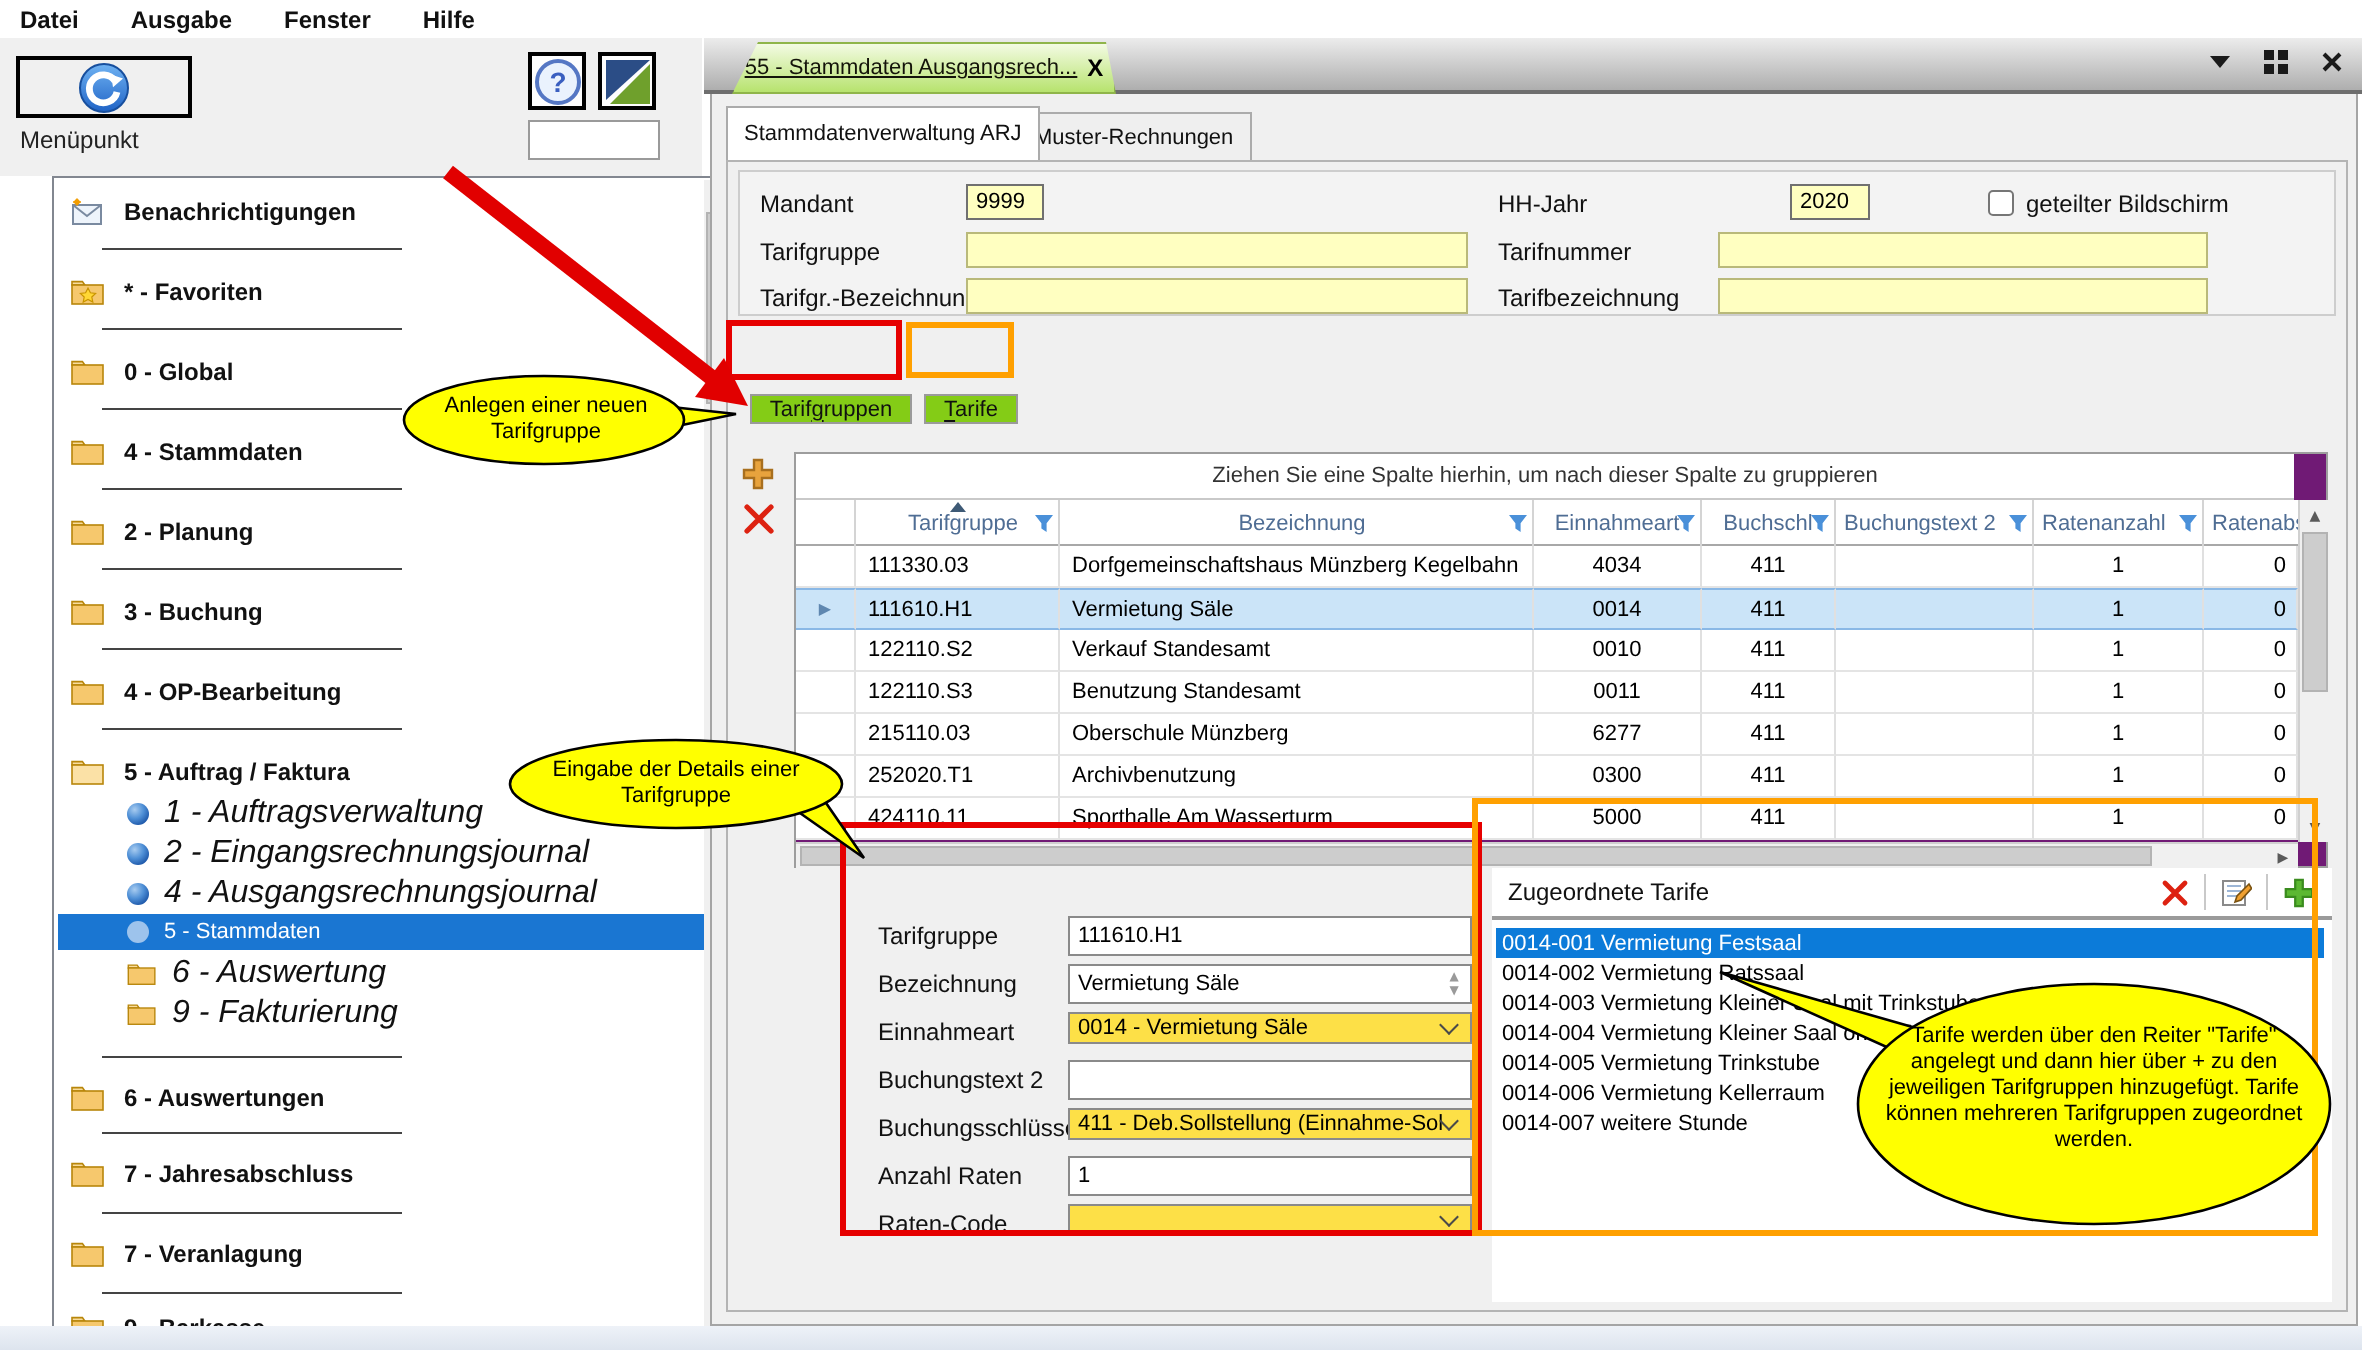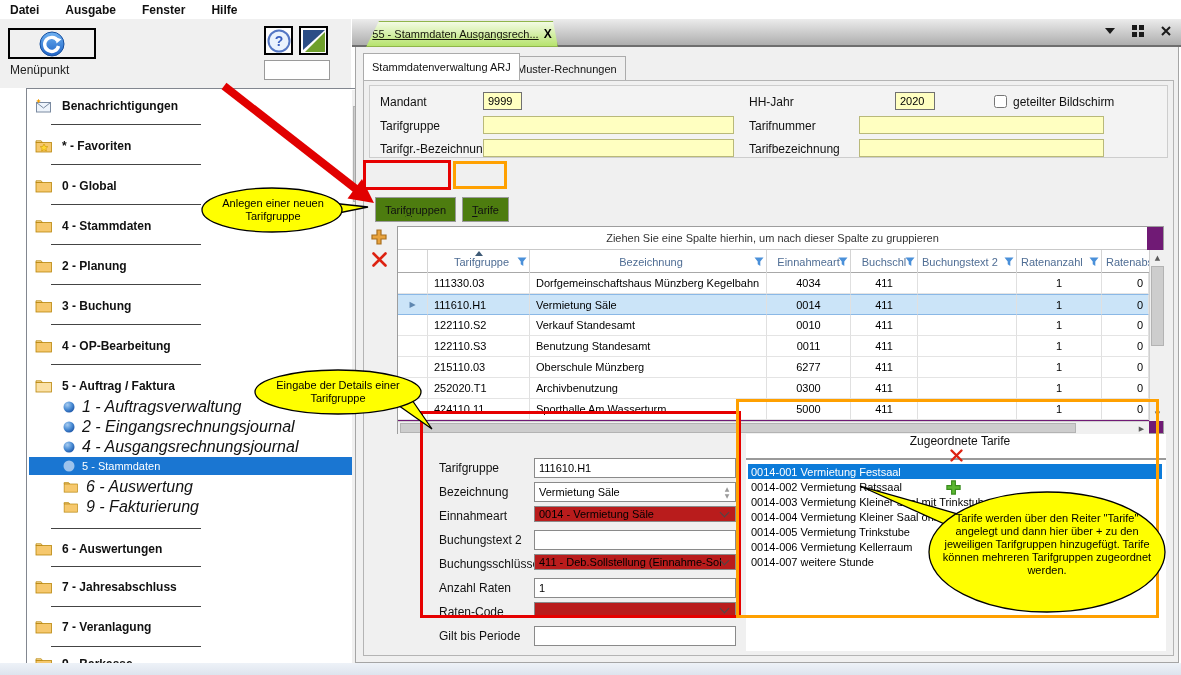--- a/index.html
+++ b/index.html
@@ -49,21 +49,21 @@
 
   
   #formbox{left:5px;top:4px;width:799px;height:73px;background:#f3f3f3;border:1px solid #cdcdcd;}
   .flabel{position:absolute;font-size:12px;color:#111;white-space:nowrap;}
   .yfield{position:absolute;background:#ffffc1;border:1px solid #b9b97a;font-size:11px;padding:0 4px;height:18px;}
   .yfield.dark{border:1px solid #707070;}
   .wfield{position:absolute;background:#fbfbfb;border:1px solid #8a8a8a;font-size:11px;padding:0 4px;height:18px;color:#111;}
   #split-check{position:absolute;left:624px;top:9px;width:13px;height:13px;}
 
   
-  .vtab{position:absolute;top:0;height:25px;background:#4d7c0f;border:1px solid #9a9a9a;display:flex;align-items:center;justify-content:center;font-size:11px;color:#111;cursor:pointer;}
+  .vtab{position:absolute;top:0;height:15px;background:#84cc16;border:1px solid #9a9a9a;display:flex;align-items:center;justify-content:center;font-size:11px;color:#111;cursor:pointer;}
   .vtab u{text-underline-offset:2px;}
 
   
   #gridbox{left:33px;top:145px;width:767px;height:208px;background:#701a75;border:1px solid #9d9d9d;}
   #grouprow{left:0;top:0;width:749px;height:23px;border-bottom:1px solid #c9c9c9;display:flex;align-items:center;justify-content:center;font-size:11px;color:#333;background:#fff;}
   #headrow{left:0;top:23px;width:751px;height:23px;border-bottom:1px solid #a8a8a8;background:#fff;}
   .hc{position:absolute;top:0;height:23px;border-right:1px solid #d4d4d4;color:#4f6d94;font-size:11px;display:flex;align-items:center;justify-content:center;cursor:pointer;}
   .funnel{position:absolute;right:2px;top:7px;width:10px;height:10px;}
   .sortasc{position:absolute;top:1px;left:50%;margin-left:-4px;width:0;height:0;border-left:4px solid transparent;border-right:4px solid transparent;border-bottom:5px solid #3e5a76;}
   .grow{position:absolute;left:0;width:751px;height:21px;background:#fff;}
@@ -82,28 +82,28 @@
   #hscroll{left:0;top:194px;width:751px;height:13px;background:#f0f0f0;border-top:1px solid #d0d0d0;}
   #hthumb{position:absolute;left:2px;top:1px;width:676px;height:10px;background:#cdcdcd;border:1px solid #b3b3b3;}
   #grid-add{left:6px;top:147px;width:18px;height:18px;cursor:pointer;}
   #grid-del{left:7px;top:170px;width:17px;height:17px;cursor:pointer;}
 
   
   #detailbox{left:65px;top:365px;width:320px;height:206px;}
   .drow{position:absolute;left:0;width:100%;height:20px;}
   .dlabel{position:absolute;left:10px;top:3px;font-size:12px;color:#111;white-space:nowrap;}
   .dinput{position:absolute;left:105px;top:0;width:202px;height:20px;border:1px solid #8a8a8a;background:#fff;font-size:11px;padding:0 4px;font-family:"Liberation Sans",sans-serif;}
-  .dselect{position:absolute;left:105px;top:0;width:202px;height:16px;border:1px solid #8a8a8a;background:#b91c1c;display:flex;align-items:center;}
+  .dselect{position:absolute;left:105px;top:0;width:202px;height:16px;border:1px solid #8a8a8a;background:#fde047;display:flex;align-items:center;}
   .dselect .tx{flex:1;font-size:11px;padding:0 4px;white-space:nowrap;overflow:hidden;}
   .chev{width:7px;height:7px;border-right:1.6px solid #4a4a4a;border-bottom:1.6px solid #4a4a4a;transform:rotate(45deg);margin:-3px 7px 0 0;flex:none;}
   .spinner{position:absolute;right:2px;top:2px;width:12px;height:16px;display:flex;flex-direction:column;align-items:center;justify-content:center;font-size:6px;color:#9a9a9a;line-height:7px;}
 
   
   #tarifebox{left:382px;top:353px;width:420px;height:217px;background:#fff;}
-  #tarife-head{position:absolute;left:0;top:0;width:100%;height:26px;border-bottom:2px solid #9a9a9a;display:flex;align-items:center;flex-direction:column;}
+  #tarife-head{position:absolute;left:0;top:0;width:100%;height:26px;border-bottom:2px solid #9a9a9a;display:flex;align-items:center;}
   #tarife-title{font-size:12px;color:#111;padding-left:8px;flex:1;}
   .ticon{width:22px;height:20px;display:flex;align-items:center;justify-content:center;cursor:pointer;}
   .tsep{width:1px;height:18px;background:#c9c9c9;margin:0 4px;}
   .litem{position:absolute;left:2px;width:414px;height:15px;font-size:11px;color:#000;display:flex;align-items:center;padding-left:3px;white-space:nowrap;cursor:pointer;}
   .litem.sel{background:#0c7bd9;color:#fff;width:414px;}
 
   
   .btn{position:absolute;height:24px;border:1px solid #9d9d9d;background:linear-gradient(#f2f2f2,#e3e3e3);font-size:11px;color:#111;display:flex;align-items:center;justify-content:center;cursor:pointer;}
   #btn-apply{border:1px solid #c3c3c3;background:#ececec;color:#a5a9ad;}
 
@@ -553,24 +553,20 @@
       <div class="drow" style="top:132px">
         <span class="dlabel">Anzahl Raten</span>
         <input class="dinput" value="1" style="">
       </div>
       <div class="drow" style="top:156px">
         <span class="dlabel">Raten-Code</span>
         <div class="dselect">
           <span class="tx"></span>
           <span class="chev"></span>
         </div>
-      </div>
-      <div class="drow" style="top:180px">
-        <span class="dlabel">Gilt bis Periode</span>
-        <input class="dinput" value="" style="">
       </div>
     </div>
 
     <div id="tarifebox" class="abs">
       <div id="tarife-head">
         <span id="tarife-title">Zugeordnete Tarife</span>
         <span class="ticon">
           <svg width="15" height="15" viewBox="0 0 15 15">
               <path d="M2.5 2.5 L12.5 12.5 M12.5 2.5 L2.5 12.5" stroke="#dd2211" stroke-width="2.4" stroke-linecap="round"></path>
             </svg>

